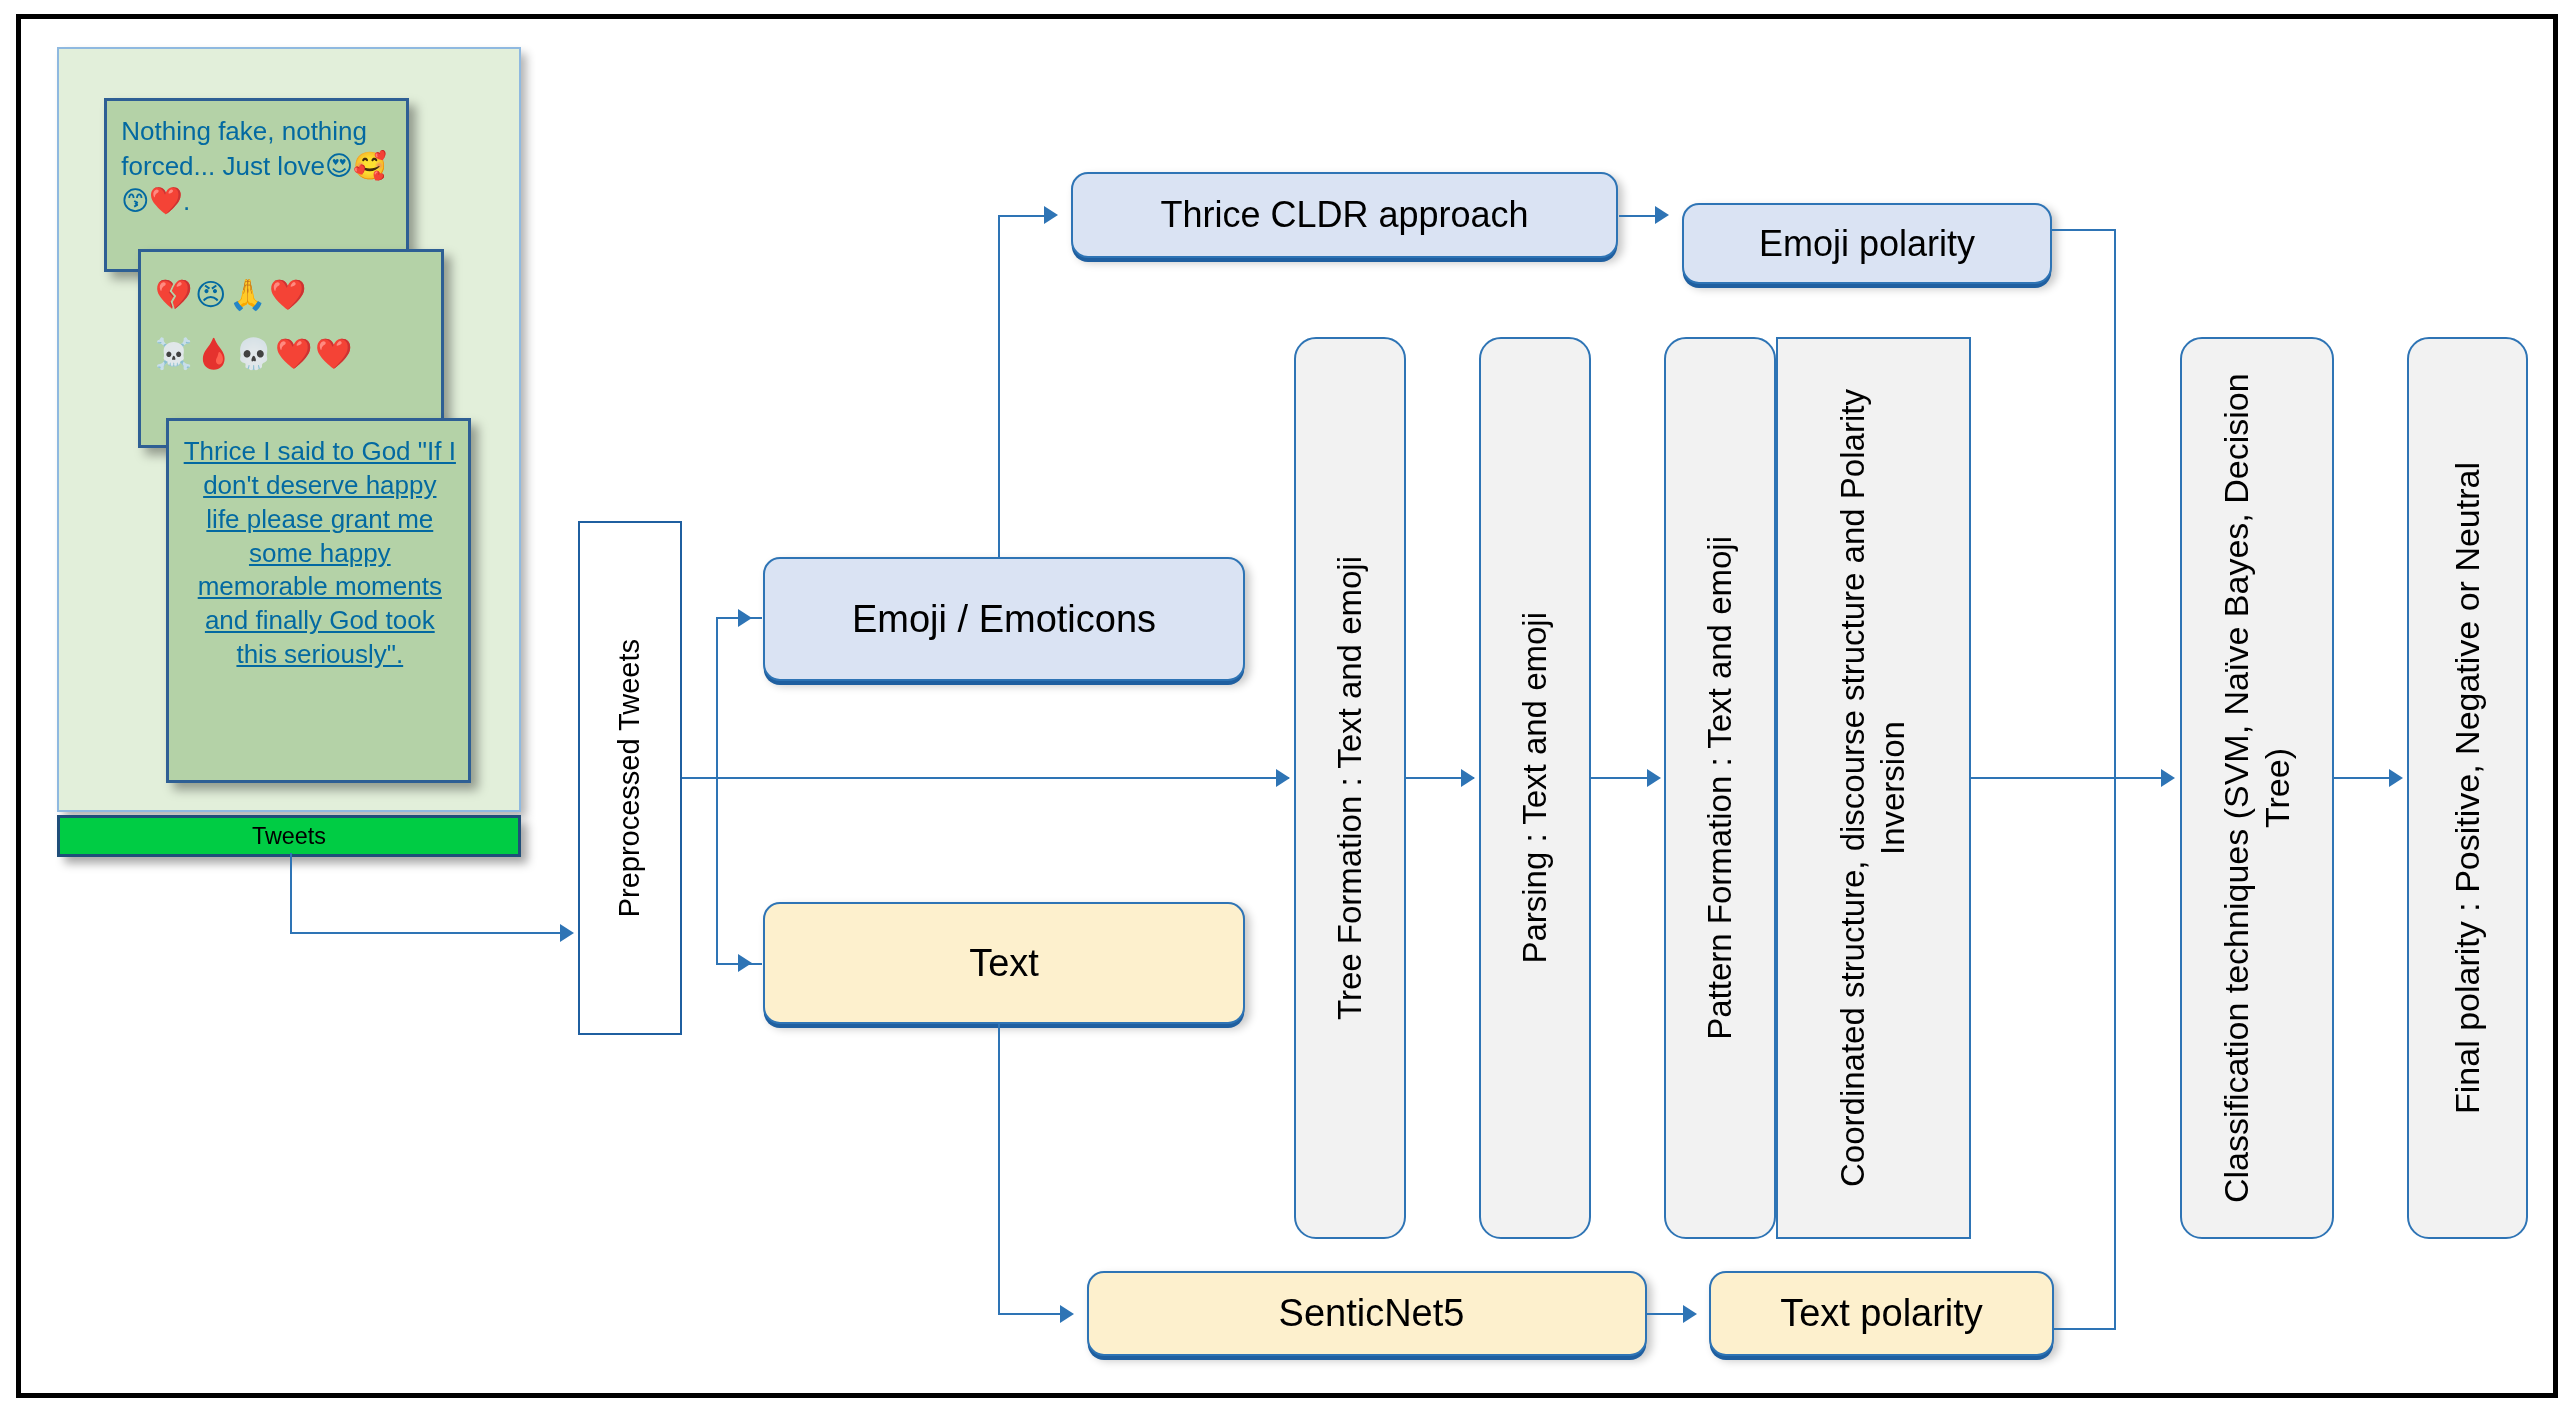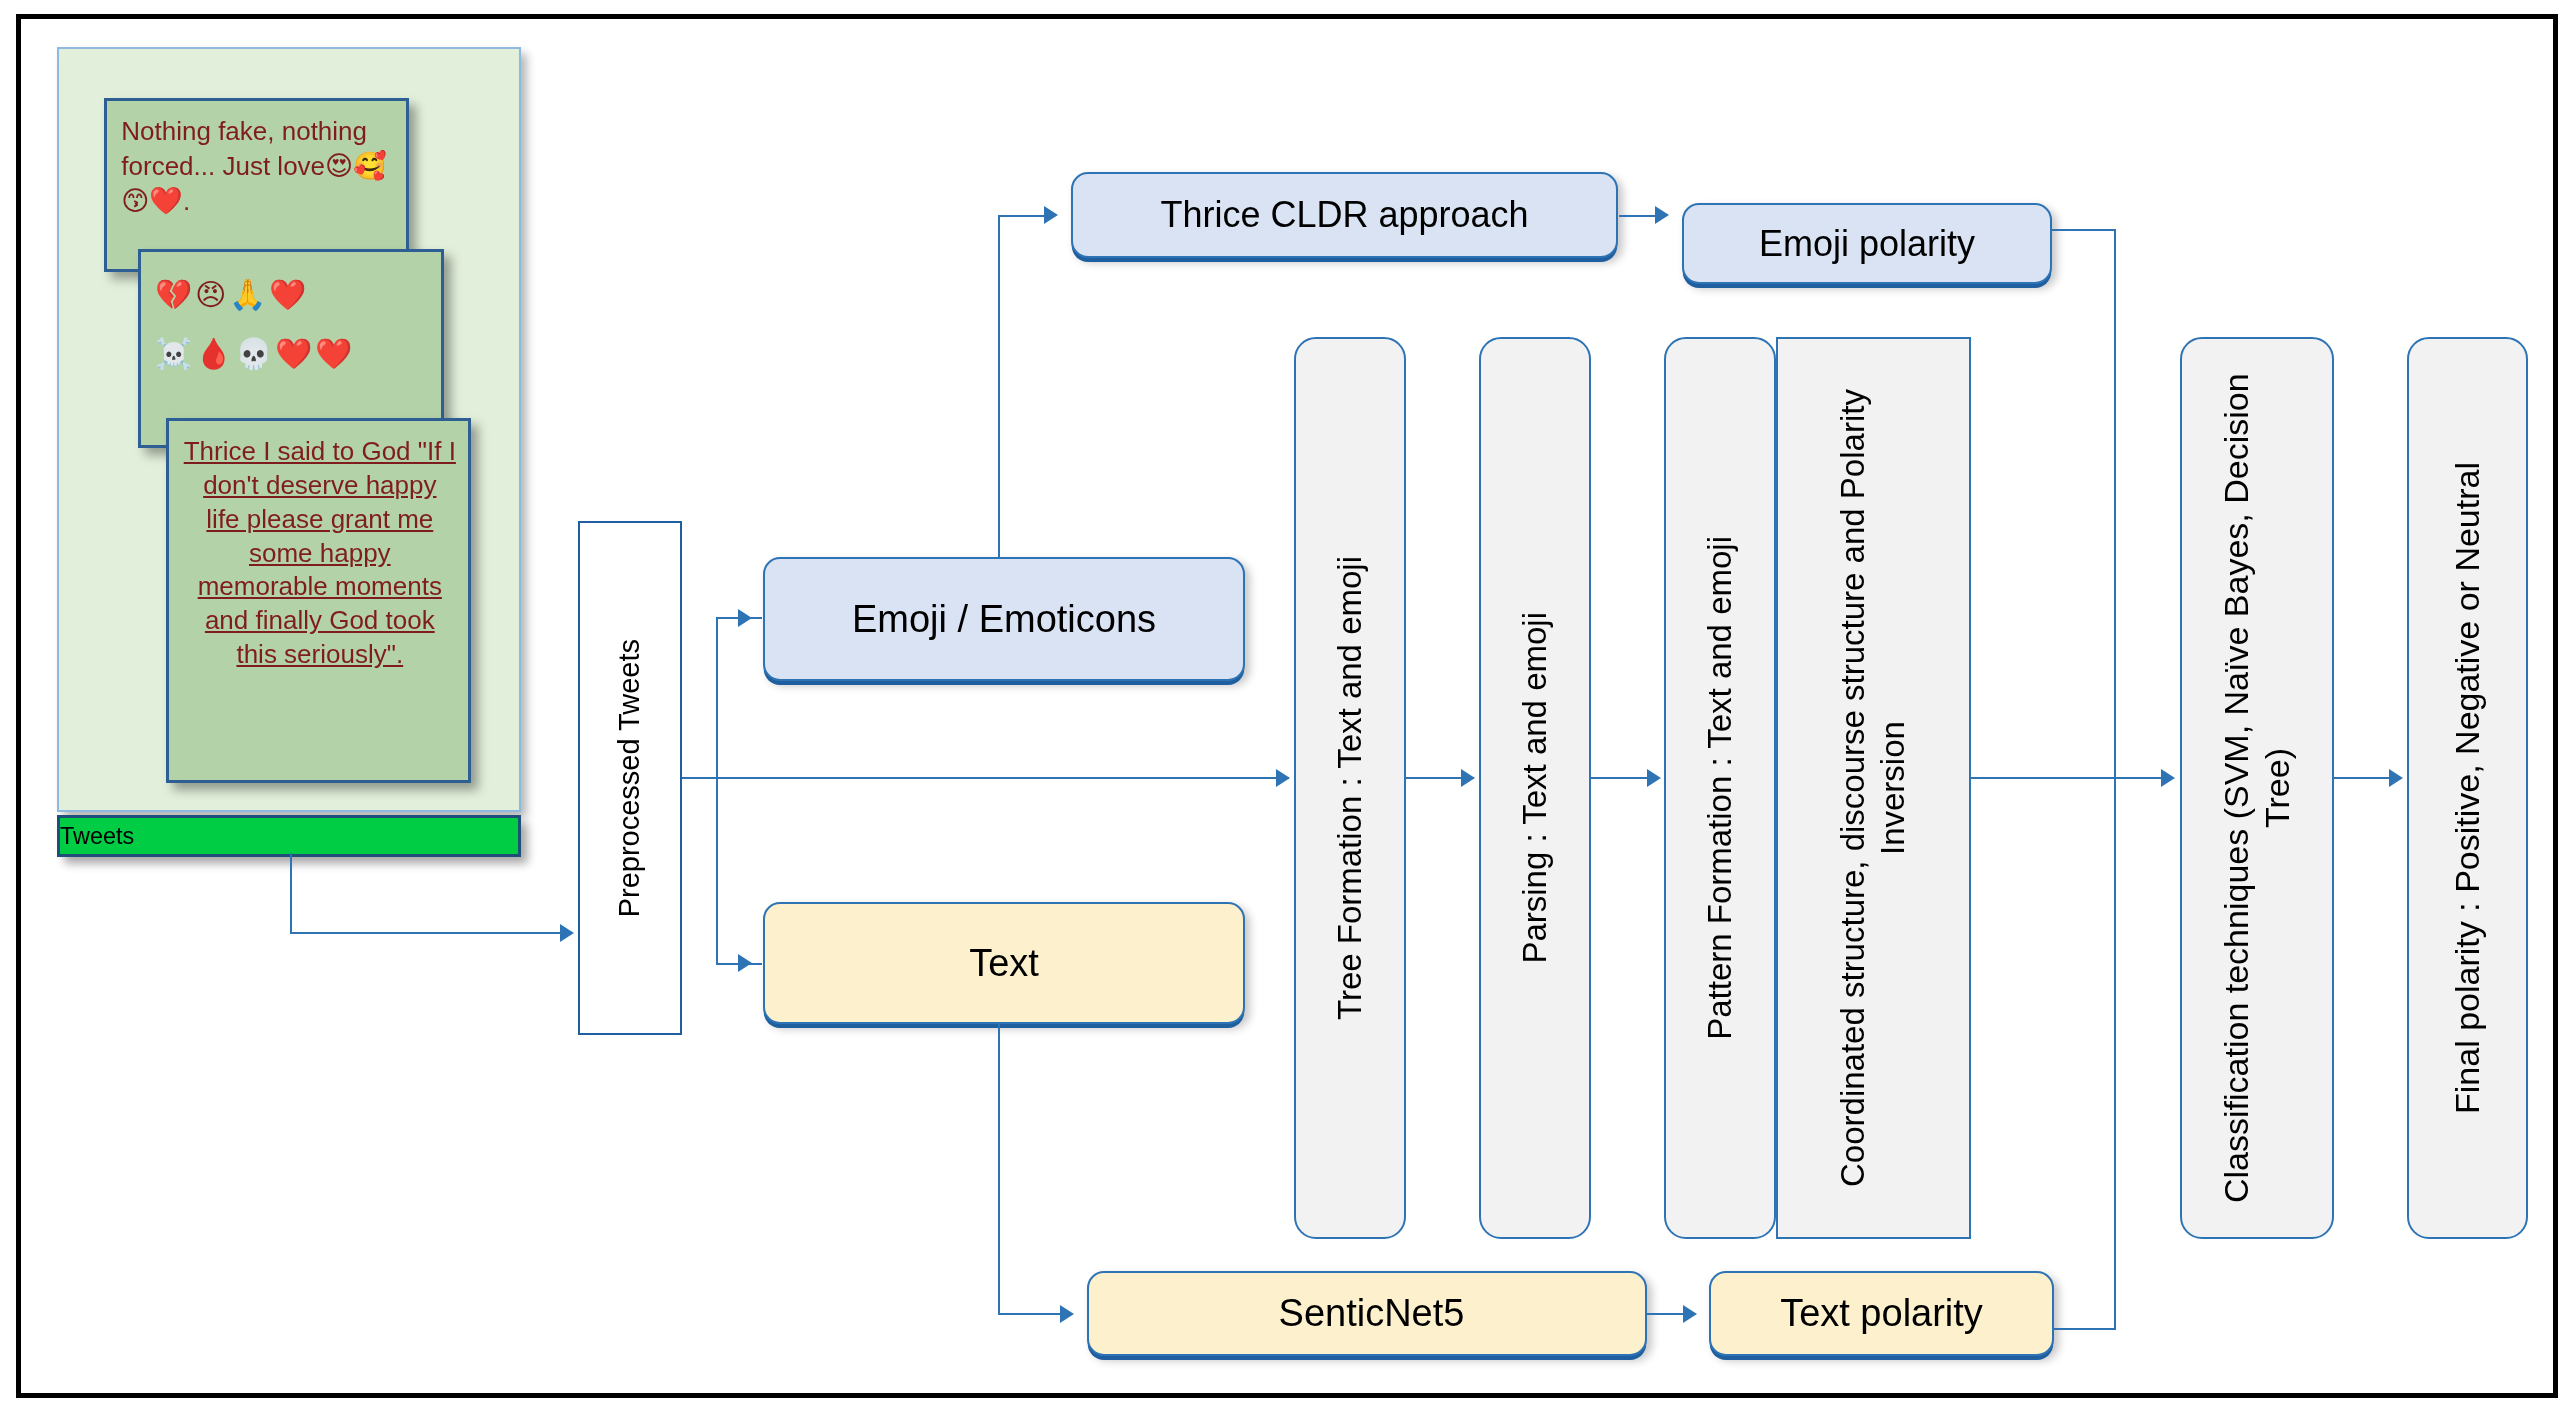--- a/index.html
+++ b/index.html
@@ -32,33 +32,33 @@
     border:2px solid #8fb9e0;
     box-sizing:border-box;
     box-shadow:5.9px 5.9px 9px rgba(0,0,0,.30);
   }
   .tweet-card{
     position:absolute;
     background:#b4d2a7;
     border:3.3px solid #2e5f94;
     box-sizing:border-box;
     box-shadow:7.2px 7.2px 9.8px rgba(0,0,0,.35);
-    color:#7f1d1d;
+    color:#0369a1;
     font-size:26px;
     line-height:1.30;
     padding:14.3px 11.7px 7.8px 14.3px;
   }
   .emoji-line{font-size:30px;line-height:1.95;letter-spacing:2.6px;}
   #tweets-label{
     position:absolute;
     background:#00cc44;
     border:3.3px solid #1f4e79;
     box-sizing:border-box;
     box-shadow:6.5px 6.5px 9px rgba(0,0,0,.35);
-    display:flex;align-items:center;
+    display:flex;align-items:center;justify-content:center;
     font-size:23.4px;color:#000;
   }
 
   
   .node{
     position:absolute;
     box-sizing:border-box;
     display:flex;align-items:center;justify-content:center;
     text-align:center;
     color:#000;

